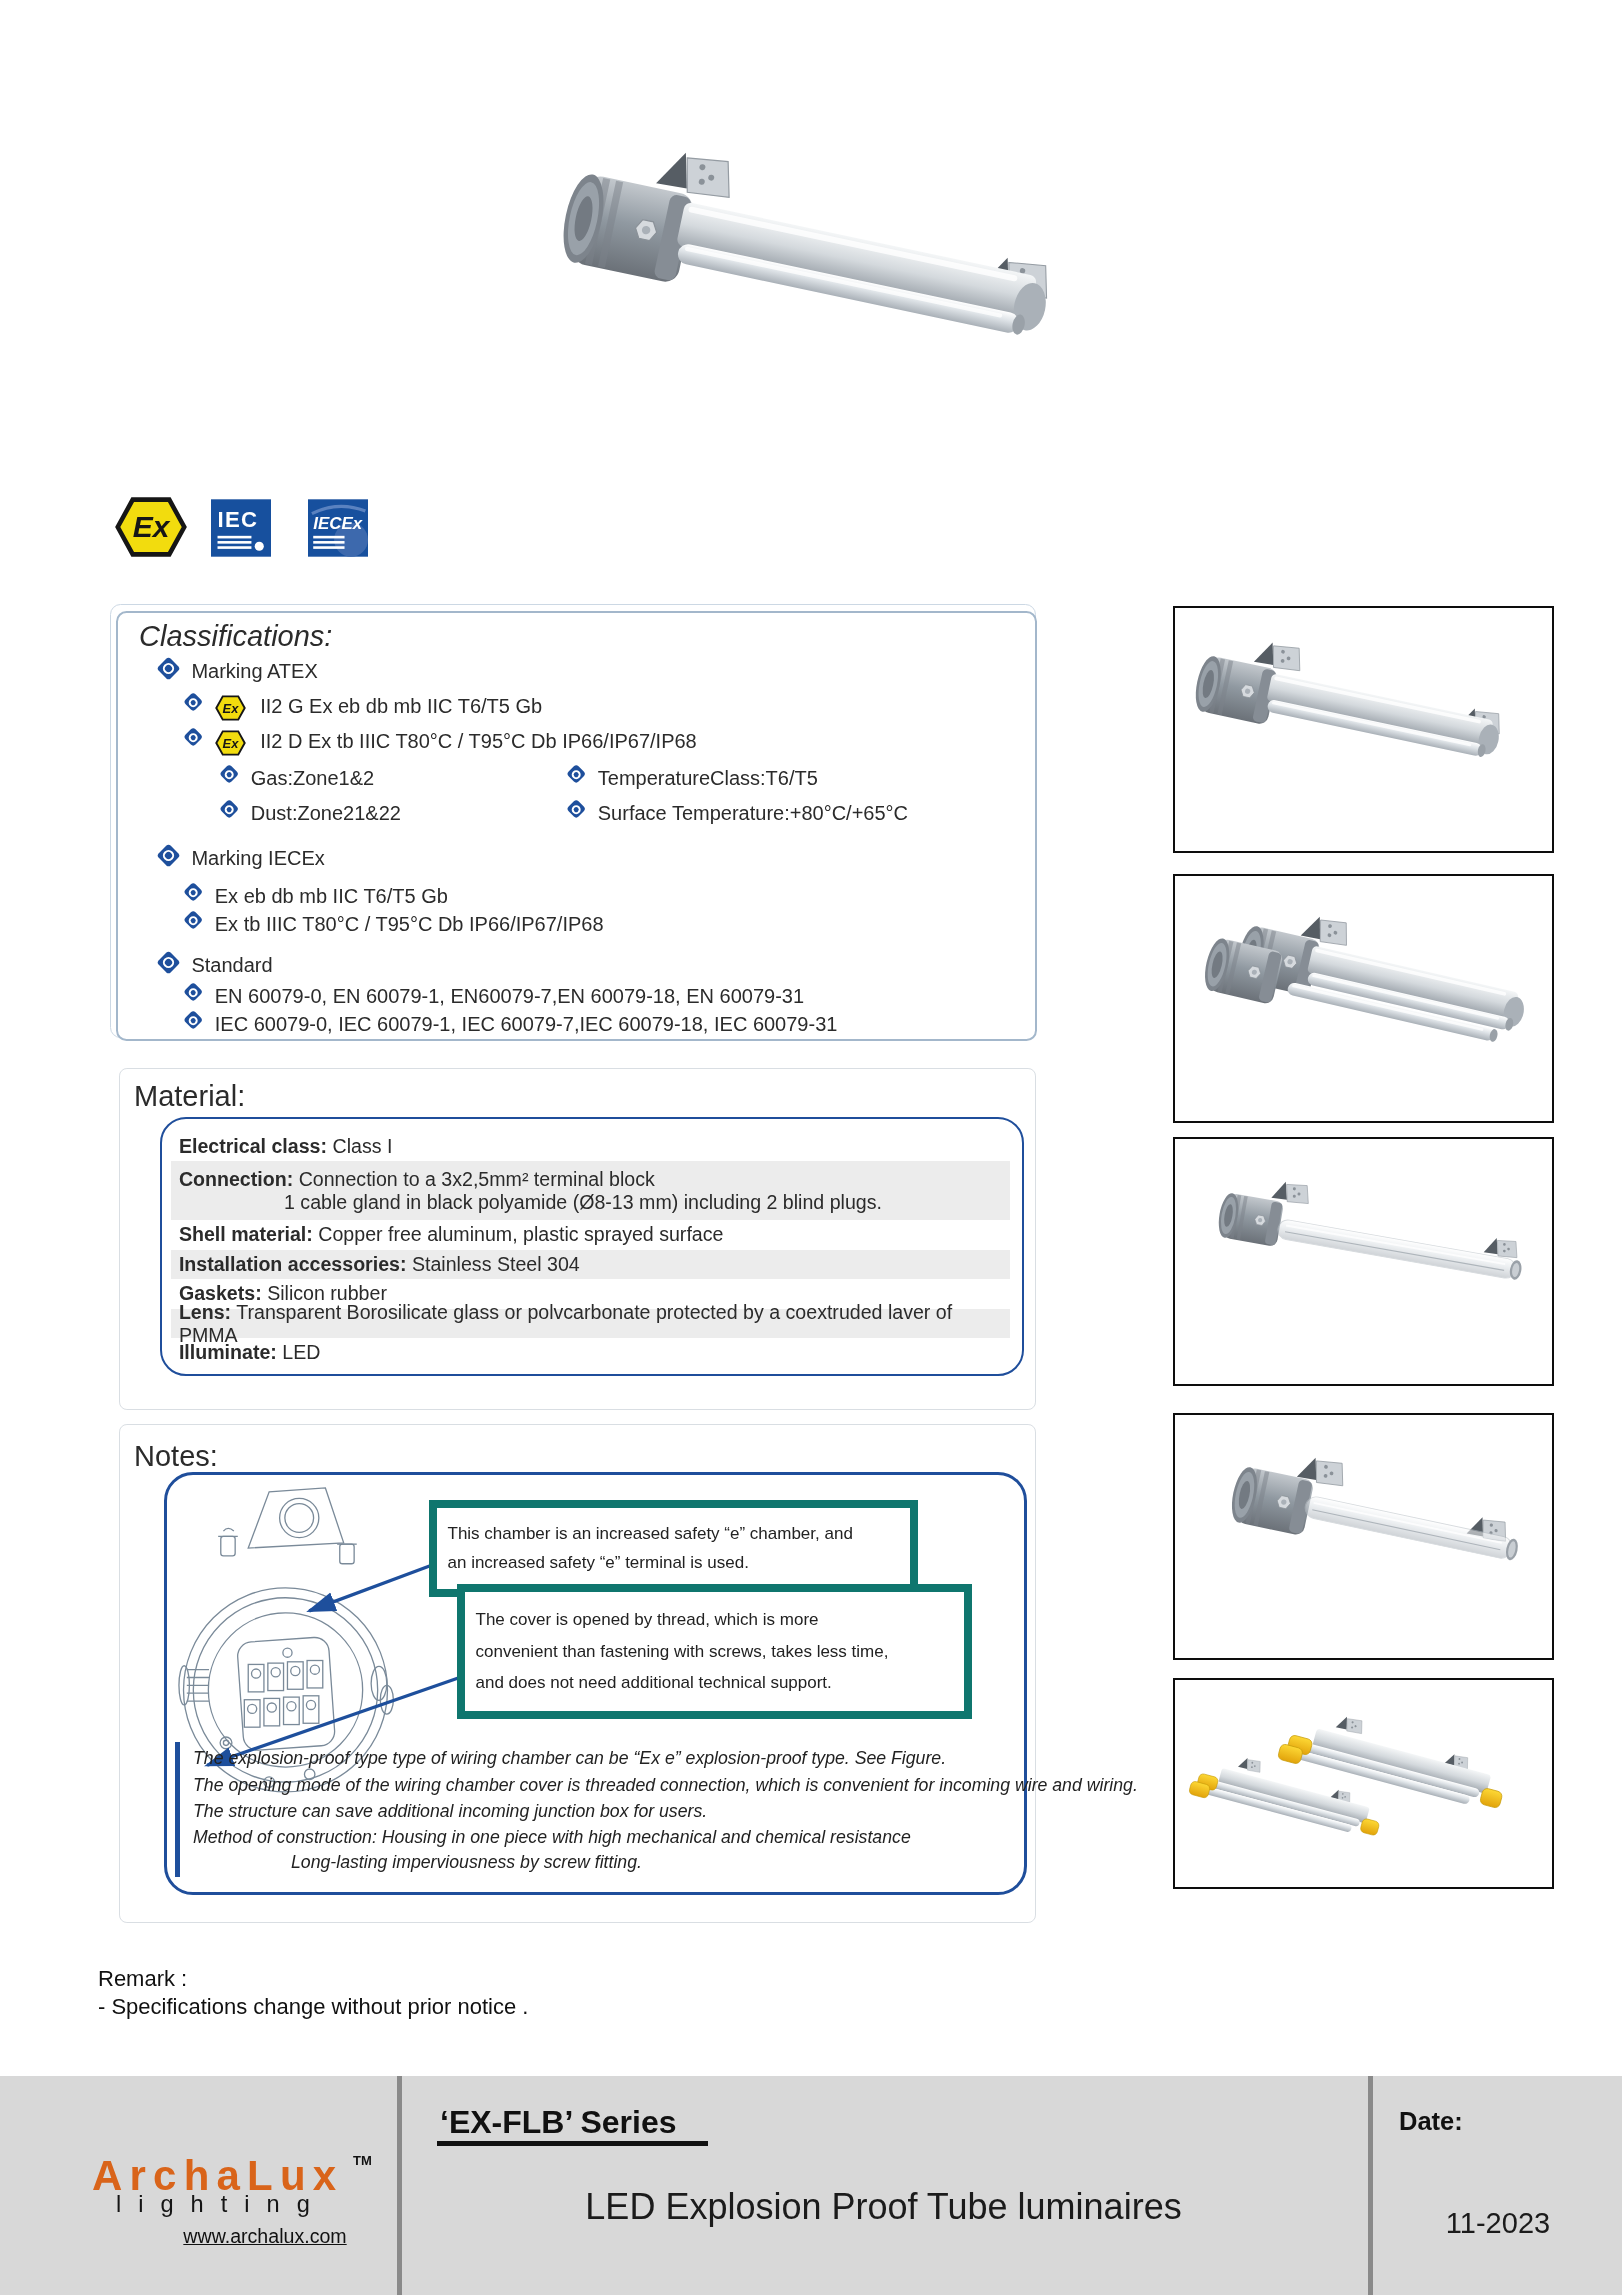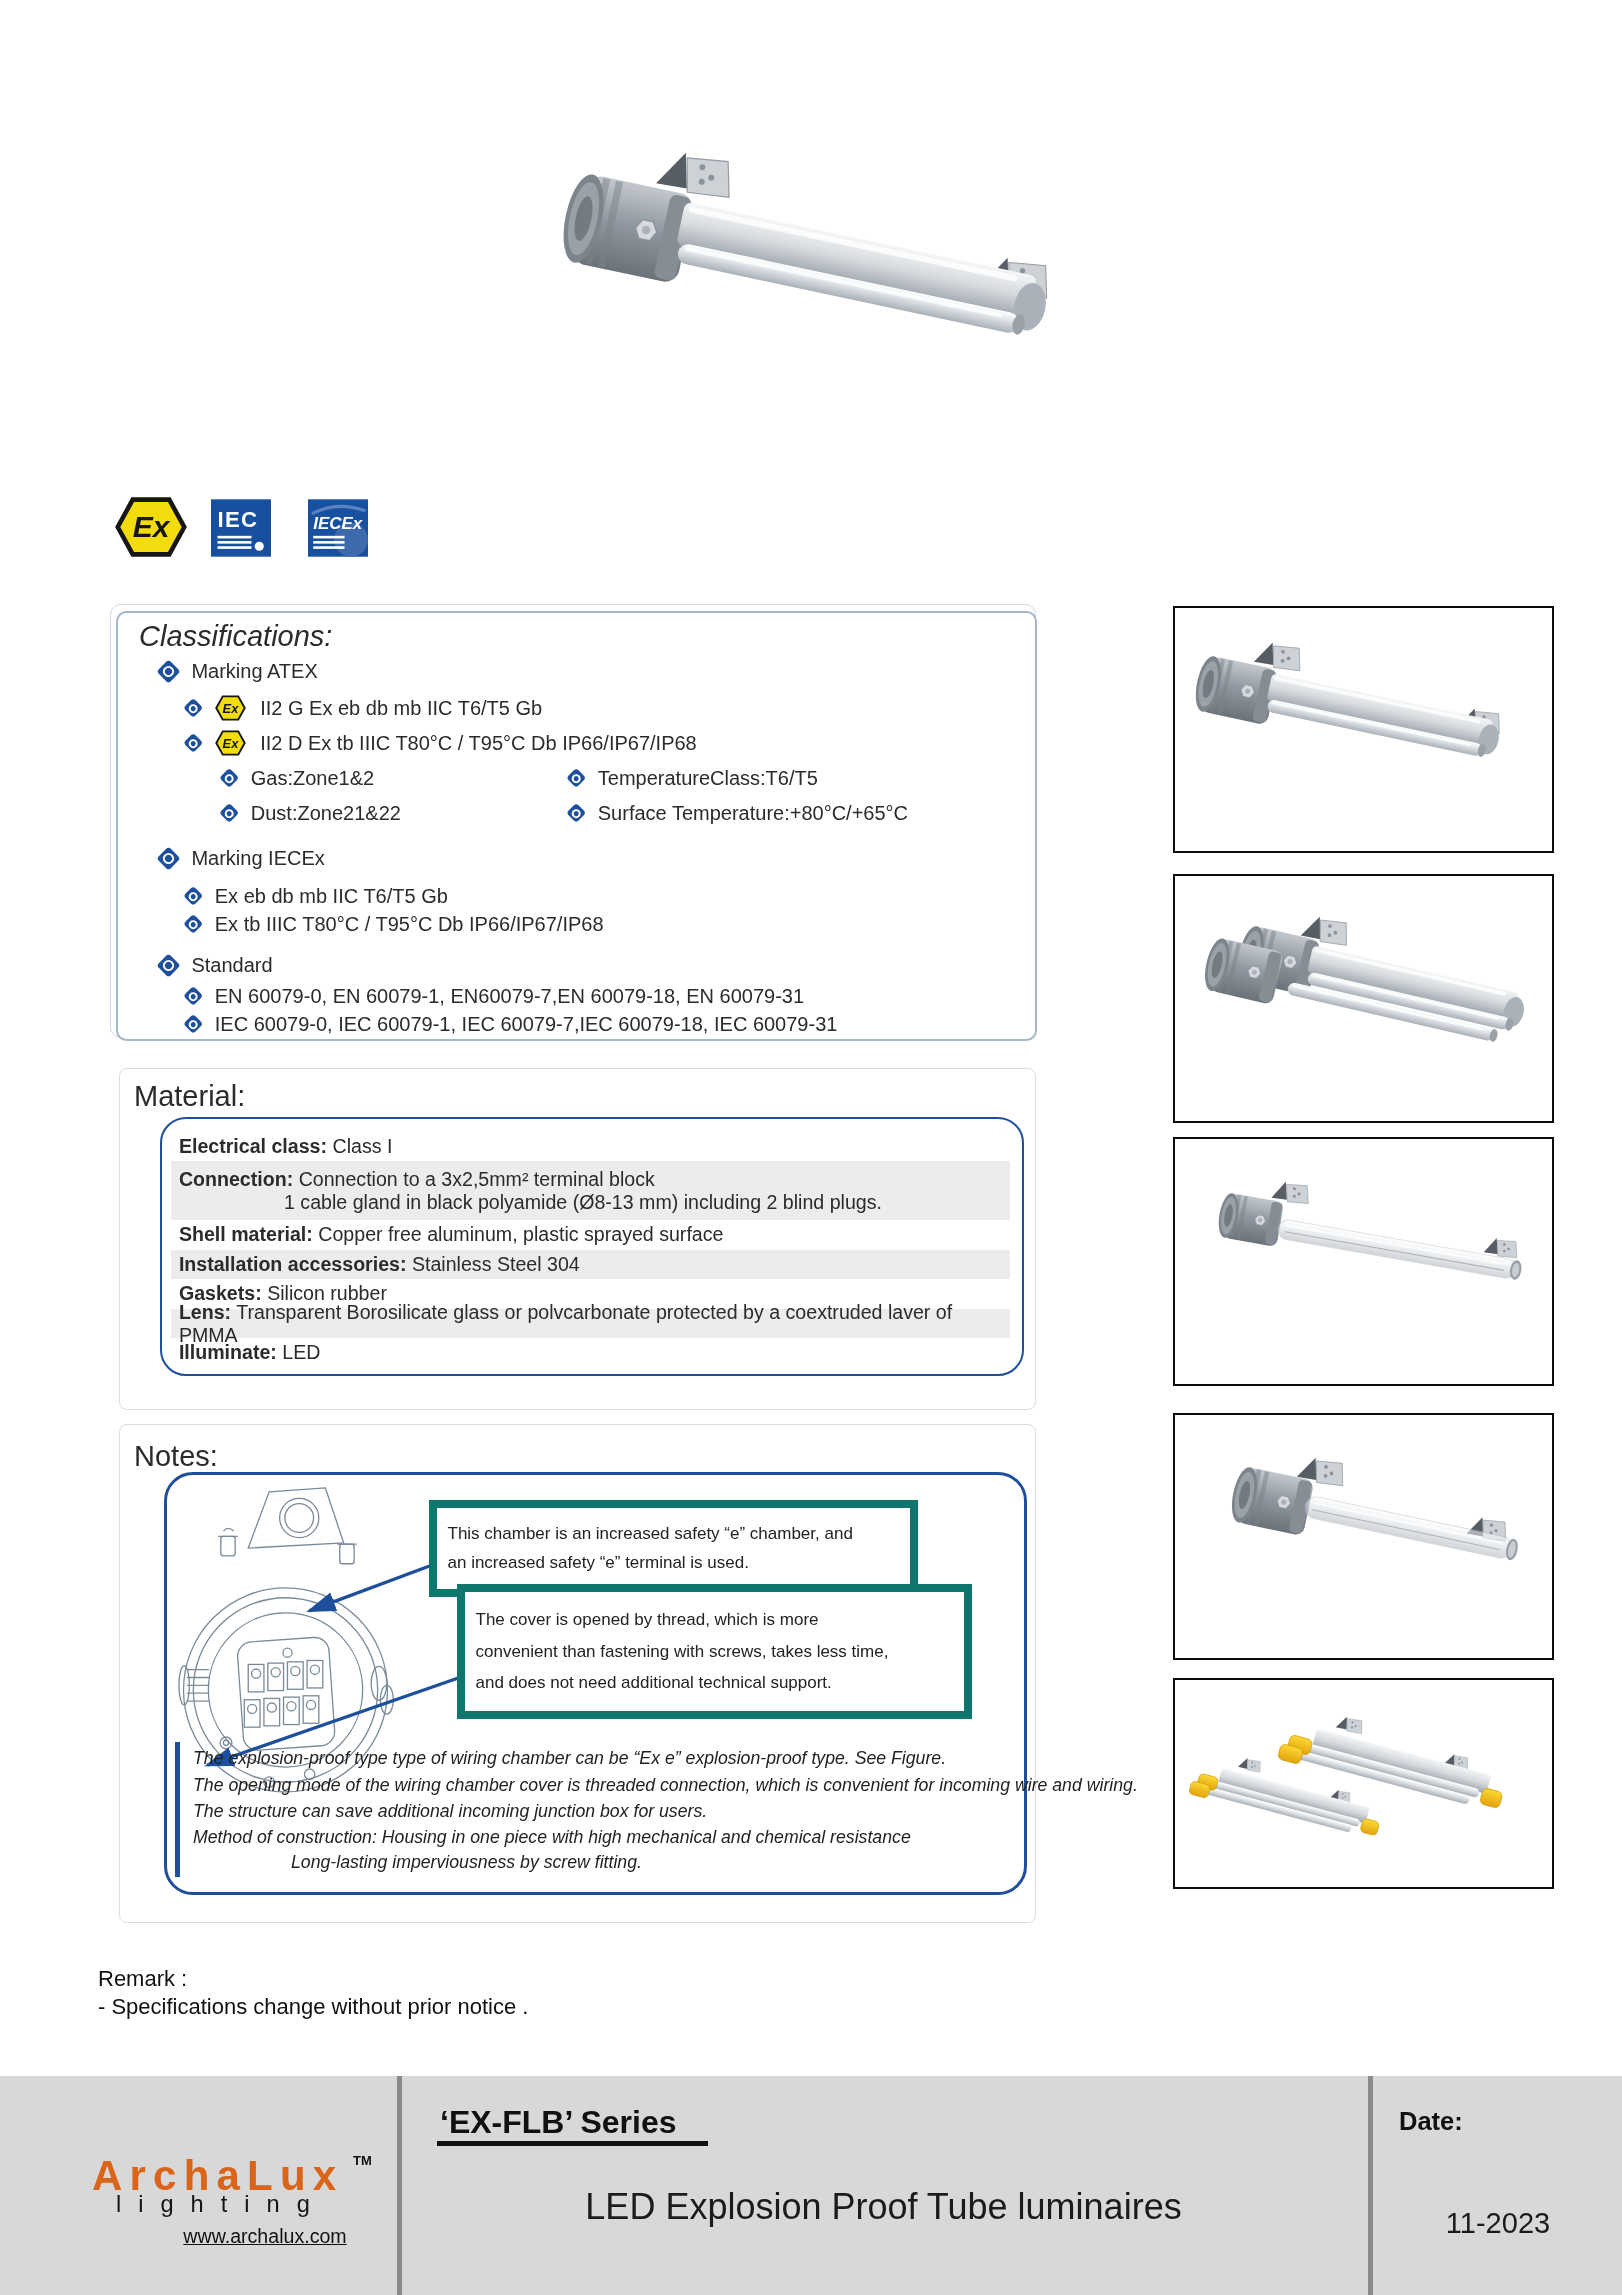--- a/index.html
+++ b/index.html
@@ -16,21 +16,21 @@
   .section-title{font-size:29px;color:#2b2b2b;}
   .italic{font-style:italic;}
 
   
   .dia{display:inline-block;width:17px;height:17px;background:#1e4f9c;border-radius:3.3px;
        transform:rotate(45deg);position:relative;flex:none;}
   .dia::after{content:'';position:absolute;inset:3.3px;border:2.6px solid #fff;border-radius:50%;}
   .dia.sm{width:14.4px;height:14.4px;}
   .dia.sm::after{inset:2.6px;border-width:2px;}
 
-  .cls-row{display:flex;align-items:center;gap:14.4px;font-size:20px;color:#2b2b2b;}
+  .cls-row{display:flex;gap:14.4px;font-size:20px;color:#2b2b2b;}
   .hexsm{flex:none;}
 
   
   .mat-row{left:171px;width:839px;font-size:19.6px;color:#2b2b2b;display:flex;flex-direction:column;justify-content:center;}
   .mat-row.shaded{background:#ececec;}
   .mat-line b{font-weight:bold;}
   .mat-line{padding-left:7.9px;}
   .mat-line.indent{padding-left:113px;}
 
   

